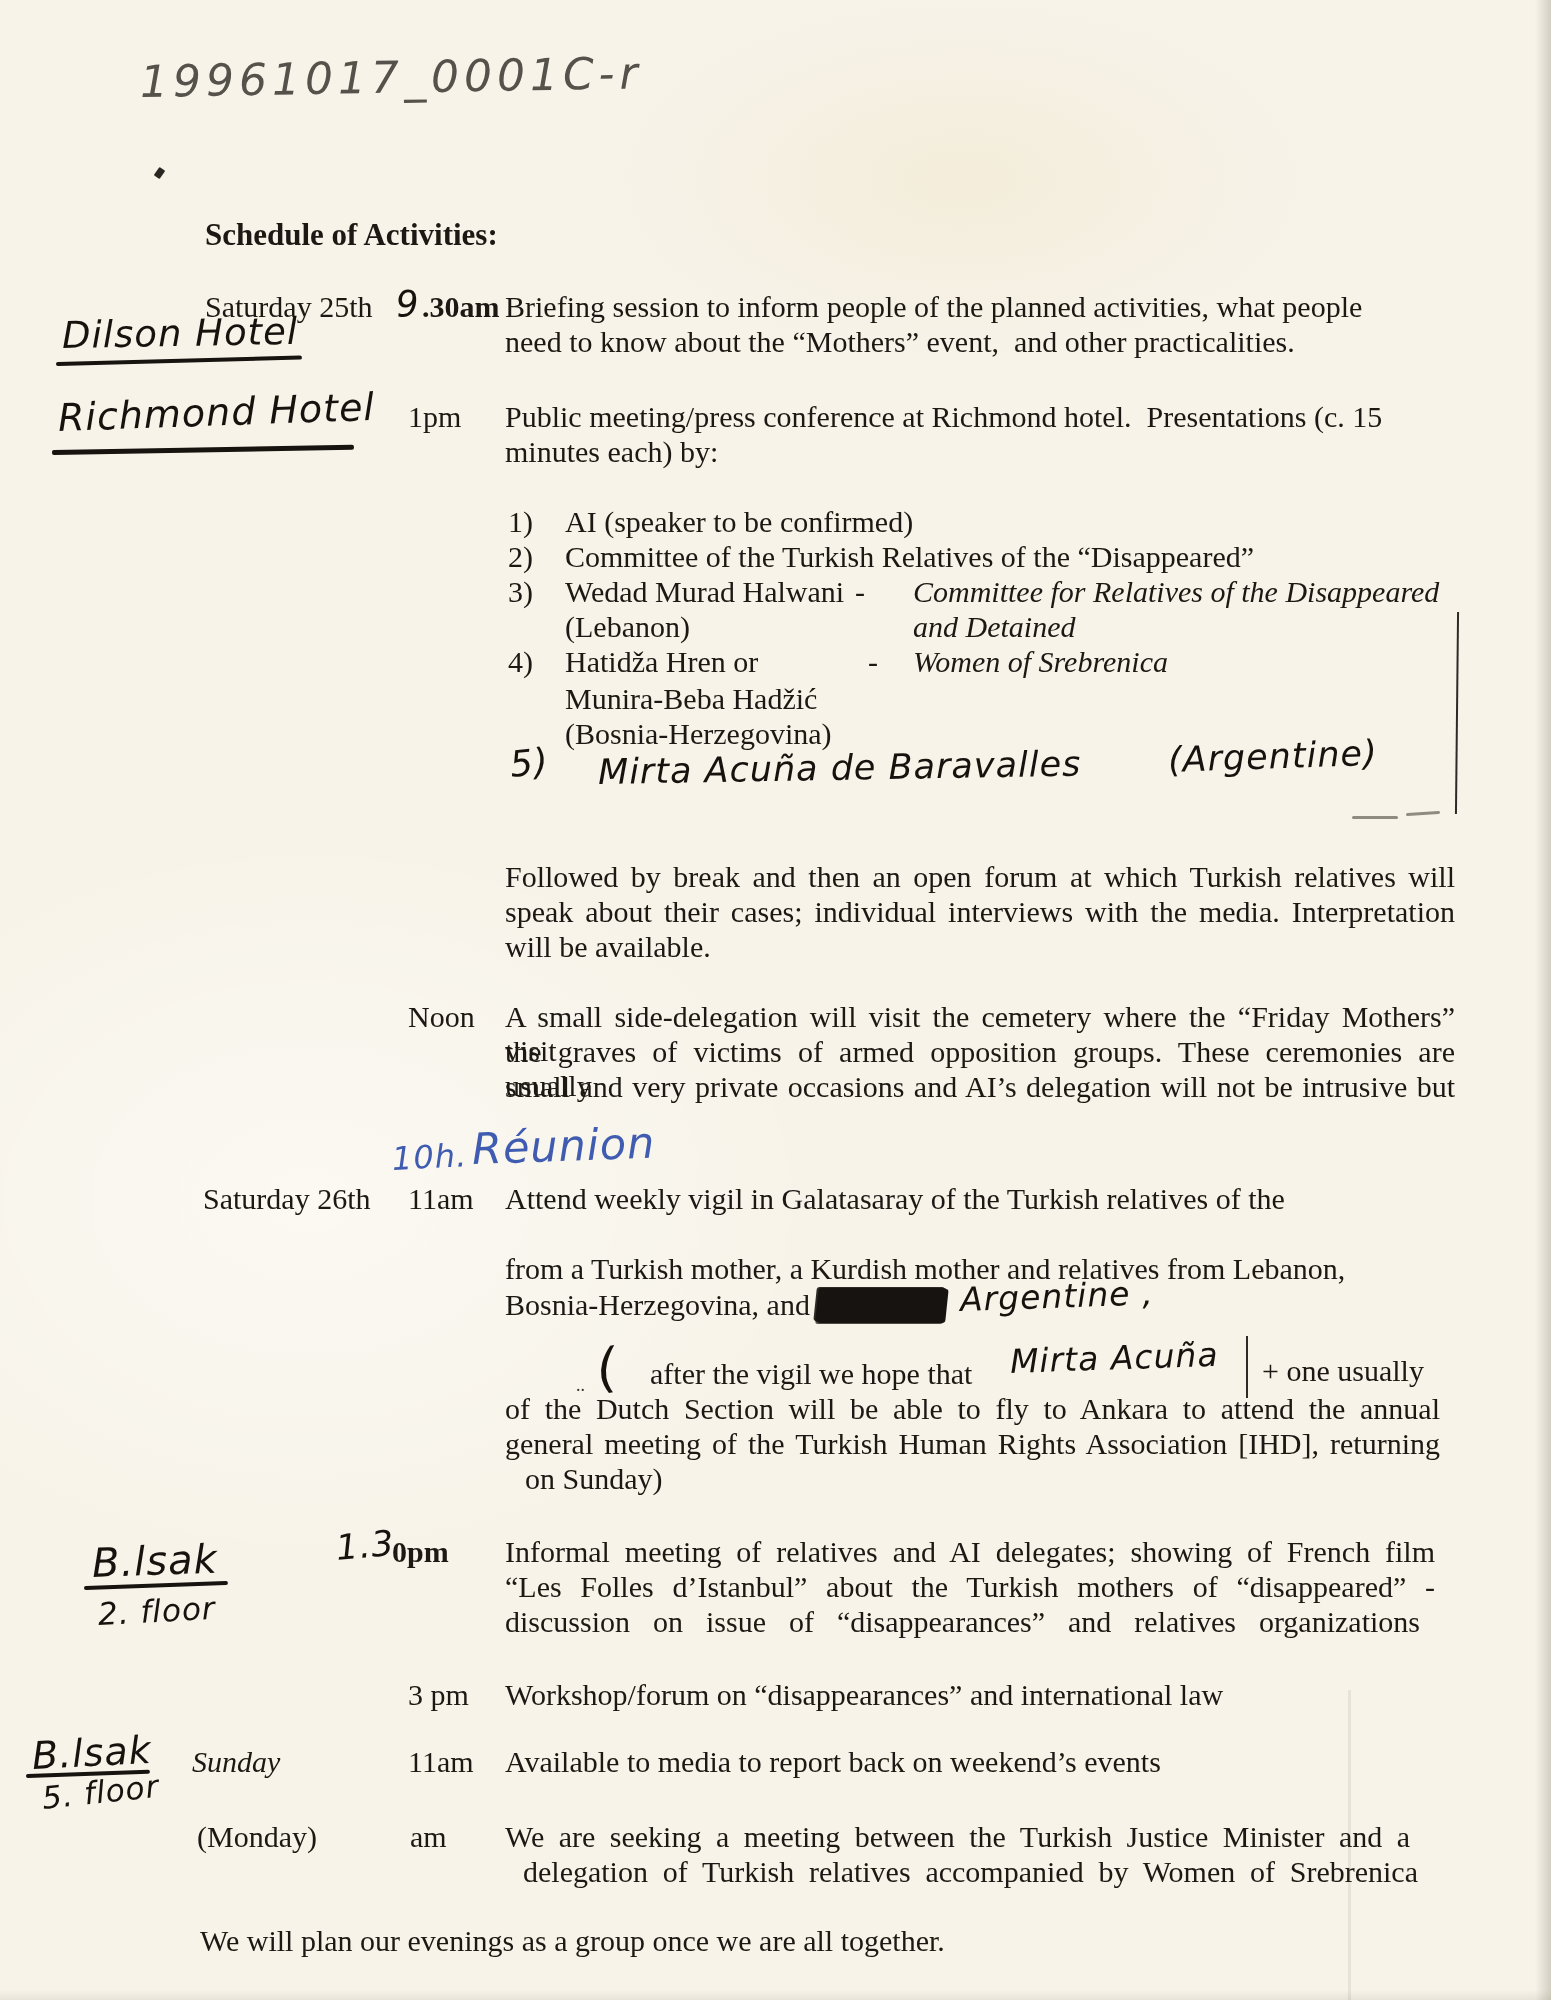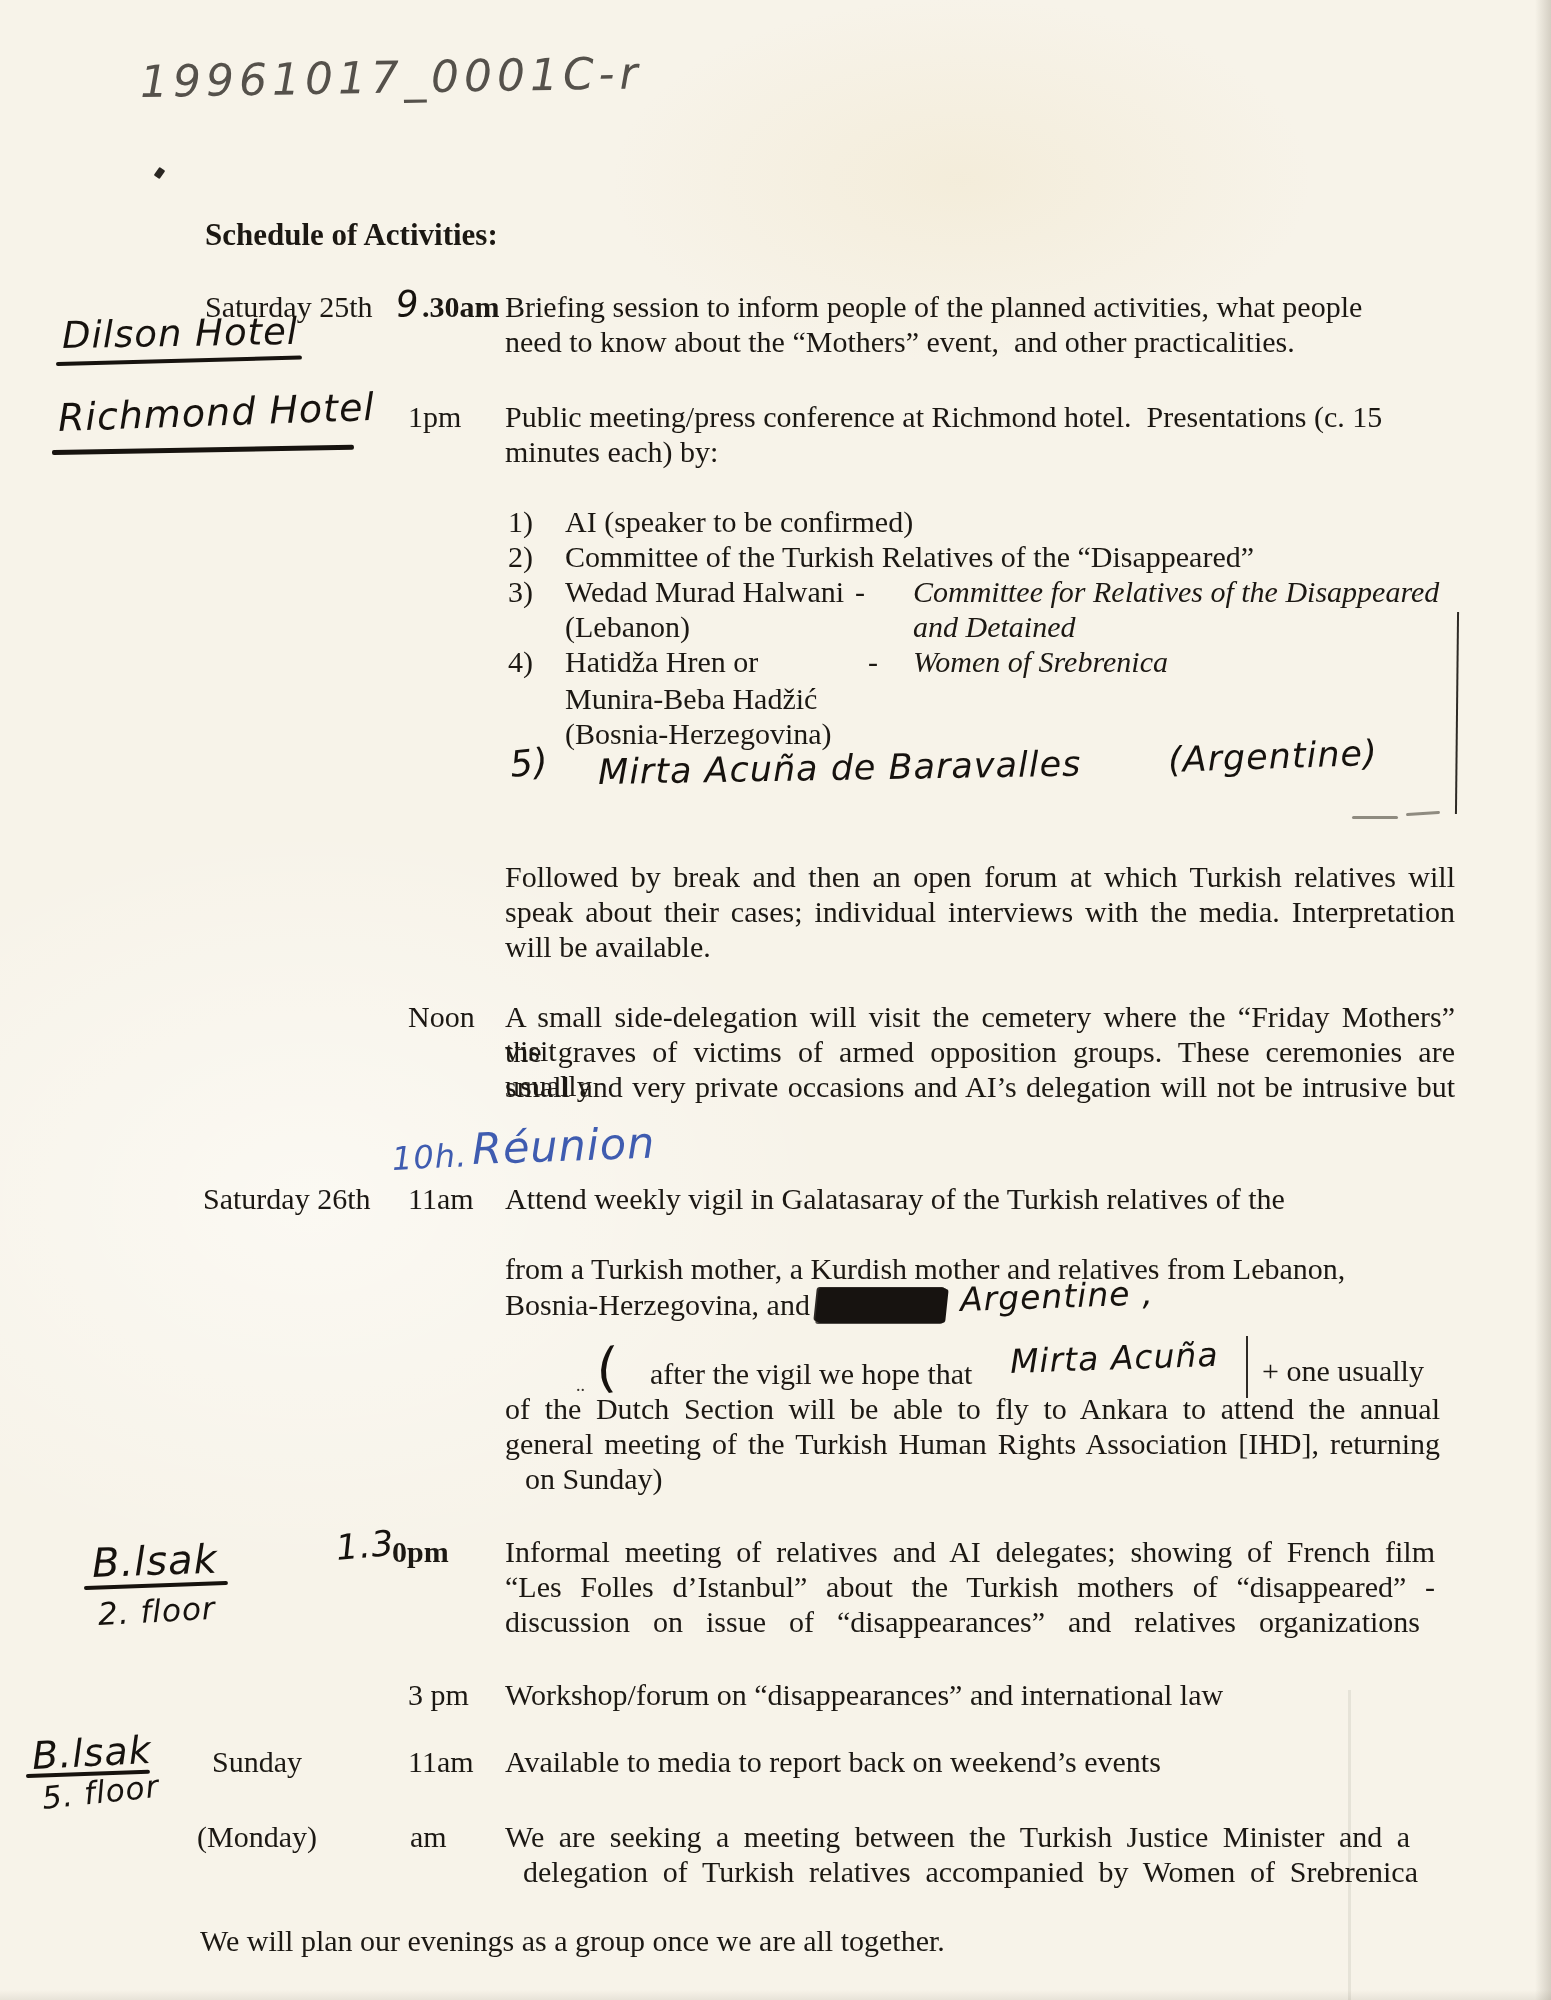--- a/index.html
+++ b/index.html
@@ -125,21 +125,21 @@
   <div class="j" style="left:505px;top:1570px;width:930px;">“Les Folles d’Istanbul” about the Turkish mothers of “disappeared” -</div>
   <div class="j" style="left:505px;top:1605px;width:915px;">discussion on issue of “disappearances” and relatives organizations</div>
 
   <div class="t" style="left:408px;top:1678px;">3 pm</div>
   <div class="t" style="left:505px;top:1678px;">Workshop/forum on “disappearances” and international law</div>
 
   <div class="hand" style="left:32px;top:1734px;font-size:38px;transform:rotate(-3deg);">B.lsak</div>
   <div class="hand-underline" style="left:26px;top:1774px;width:124px;height:4px;transform:rotate(-2deg);"></div>
   <div class="hand" style="left:42px;top:1780px;font-size:31px;transform:rotate(-6deg);">5. floor</div>
 
-  <div class="t" style="left:212px;top:1745px;">Sunday</div>
+  <div class="t" style="left:192px;top:1745px;font-style:italic;">Sunday</div>
   <div class="t" style="left:408px;top:1745px;">11am</div>
   <div class="t" style="left:505px;top:1745px;">Available to media to report back on weekend’s events</div>
 
   <div class="t" style="left:197px;top:1820px;">(Monday)</div>
   <div class="t" style="left:410px;top:1820px;">am</div>
   <div class="j" style="left:505px;top:1820px;width:905px;">We are seeking a meeting between the Turkish Justice Minister and a</div>
   <div class="j" style="left:523px;top:1855px;width:895px;">delegation of Turkish relatives accompanied by Women of Srebrenica</div>
 
   <div class="t" style="left:200px;top:1924px;">We will plan our evenings as a group once we are all together.</div>
 

